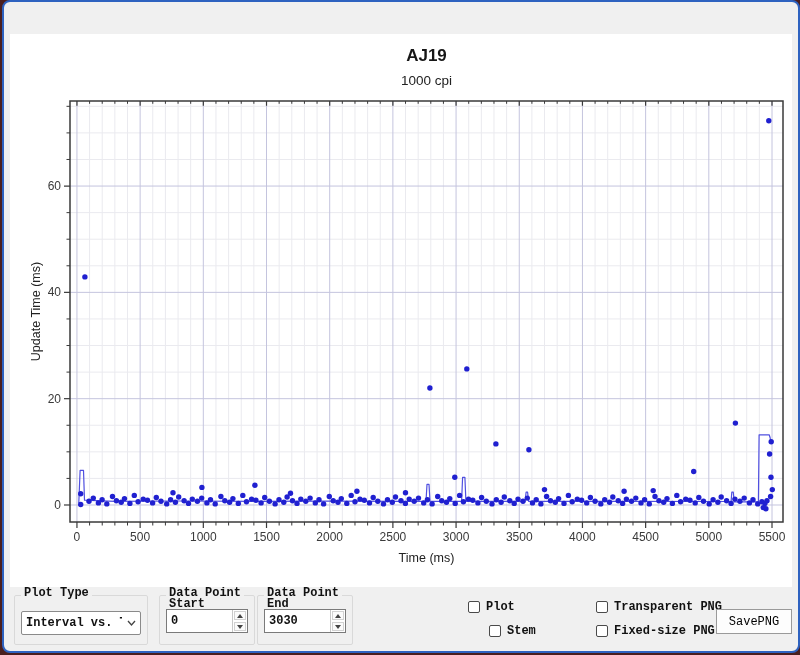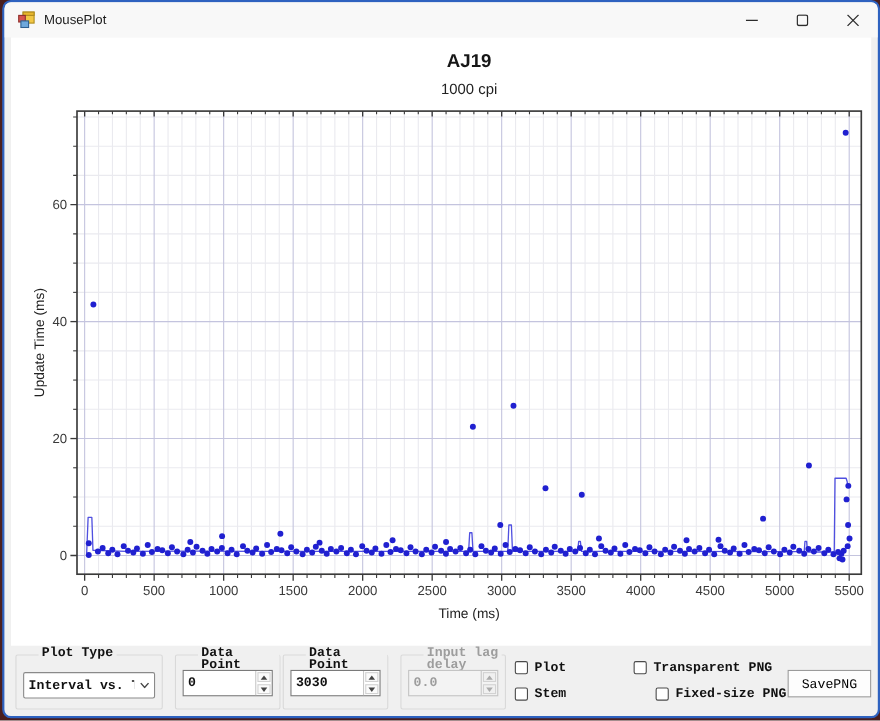--- a/index.html
+++ b/index.html
@@ -28,21 +28,21 @@
 
   .controls {
     position:absolute; left:0; right:0; top:585px; height:64px;
     font-family:"Liberation Mono", monospace; font-weight:bold; font-size:12px; color:#111;
   }
   .groupbox {
     position:absolute; top:8px; height:50px;
     border:1px solid #d9d9d9; border-radius:2px;
   }
   .gb-title {
-    position:absolute; top:-8px; left:20px; background:#f0f0f0; padding:0 3px;
+    position:absolute; top:-8px; left:6px; background:#f0f0f0; padding:0 3px;
     line-height:11px; white-space:pre-line; z-index:1;
   }
   .gb-title.disabled { color:#9d9d9d; }
   .numbox {
     position:absolute; left:6px; top:13px; right:6px; height:24px;
     background:#fff; border:1px solid #7a7a7a; z-index:2;
     display:flex; align-items:stretch;
   }
   .numbox.disabled { background:#f3f3f3; border-color:#c4c4c4; color:#9d9d9d; }
   .num-value { flex:1; padding:4px 0 0 4px; overflow:hidden; white-space:nowrap; }
@@ -74,47 +74,20 @@
     background:#fdfdfd; border:1px solid #9a9a9a;
     font-family:"Liberation Mono", monospace; font-weight:normal; font-size:12px;
     display:flex; align-items:center; justify-content:center;
   }
 </style>
 </head>
 <body>
 
 <div class="window">
 
-  <div class="titlebar">
-    <svg class="app-icon" viewBox="0 0 16 16">
-      <rect x="5" y="1" width="10" height="10" fill="#f2c744" stroke="#b08c1e" stroke-width="1"></rect>
-      <rect x="5" y="1" width="10" height="3" fill="#e8b62c" stroke="#b08c1e" stroke-width="1"></rect>
-      <rect x="1" y="4" width="6" height="6" fill="#d9534f" stroke="#8f2f2c" stroke-width="1"></rect>
-      <rect x="3" y="9" width="7" height="6" fill="#6ea8dc" stroke="#2f5f8f" stroke-width="1"></rect>
-    </svg>
-    <span class="title-text">MousePlot</span>
-    <div class="win-buttons">
-      <div class="win-btn">
-        <svg width="11" height="11" viewBox="0 0 11 11">
-          <line x1="0" y1="5.5" x2="11" y2="5.5" stroke="#2b2b2b" stroke-width="1.2"></line>
-        </svg>
-      </div>
-      <div class="win-btn">
-        <svg width="11" height="11" viewBox="0 0 11 11">
-          <rect x="0.8" y="0.8" width="9.4" height="9.4" rx="1.5" fill="none" stroke="#2b2b2b" stroke-width="1.2"></rect>
-        </svg>
-      </div>
-      <div class="win-btn">
-        <svg width="11" height="11" viewBox="0 0 11 11">
-          <line x1="0.5" y1="0.5" x2="10.5" y2="10.5" stroke="#2b2b2b" stroke-width="1.2"></line>
-          <line x1="10.5" y1="0.5" x2="0.5" y2="10.5" stroke="#2b2b2b" stroke-width="1.2"></line>
-        </svg>
-      </div>
-    </div>
-  </div>
 
   <div class="chart-region">
     <svg id="chart-svg" width="784" height="553" viewBox="0 0 784 553">
         <line x1="79.58791208791209" y1="67" x2="79.58791208791209" y2="488" stroke="#eaeaef" stroke-width="1"></line>
         <line x1="92.22527472527472" y1="67" x2="92.22527472527472" y2="488" stroke="#eaeaef" stroke-width="1"></line>
         <line x1="104.86263736263737" y1="67" x2="104.86263736263737" y2="488" stroke="#eaeaef" stroke-width="1"></line>
         <line x1="117.5" y1="67" x2="117.5" y2="488" stroke="#eaeaef" stroke-width="1"></line>
         <line x1="142.77472527472526" y1="67" x2="142.77472527472526" y2="488" stroke="#eaeaef" stroke-width="1"></line>
         <line x1="155.4120879120879" y1="67" x2="155.4120879120879" y2="488" stroke="#eaeaef" stroke-width="1"></line>
         <line x1="168.04945054945054" y1="67" x2="168.04945054945054" y2="488" stroke="#eaeaef" stroke-width="1"></line>
@@ -554,45 +527,30 @@
           <span class="spin-btn">
               <span class="tri-up"></span>
             </span>
           <span class="spin-btn">
               <span class="tri-down"></span>
             </span>
         </span>
       </div>
     </div>
 
-    <div class="groupbox" style="left:360px; width:96px;">
-      <span class="gb-title disabled">Input lag
-delay</span>
-      <div class="numbox disabled">
-        <span class="num-value">0.0</span>
-        <span class="spin-col">
-          <span class="spin-btn">
-              <span class="tri-up"></span>
-            </span>
-          <span class="spin-btn">
-              <span class="tri-down"></span>
-            </span>
-        </span>
-      </div>
-    </div>
 
     <div class="checkrow" style="left:464px; top:13px;">
       <span class="cb"></span>
       <span class="cb-label">Plot</span>
     </div>
-    <div class="checkrow" style="left:464px; top:37px;">
+    <div class="checkrow" style="left:485px; top:37px;">
       <span class="cb"></span>
       <span class="cb-label">Stem</span>
     </div>
-    <div class="checkrow" style="left:572px; top:13px;">
+    <div class="checkrow" style="left:592px; top:13px;">
       <span class="cb"></span>
       <span class="cb-label">Transparent PNG</span>
     </div>
     <div class="checkrow" style="left:592px; top:37px;text-align:right;">
       <span class="cb"></span>
       <span class="cb-label">Fixed-size PNG</span>
     </div>
 
     <button class="save-btn">SavePNG</button>
   </div>

